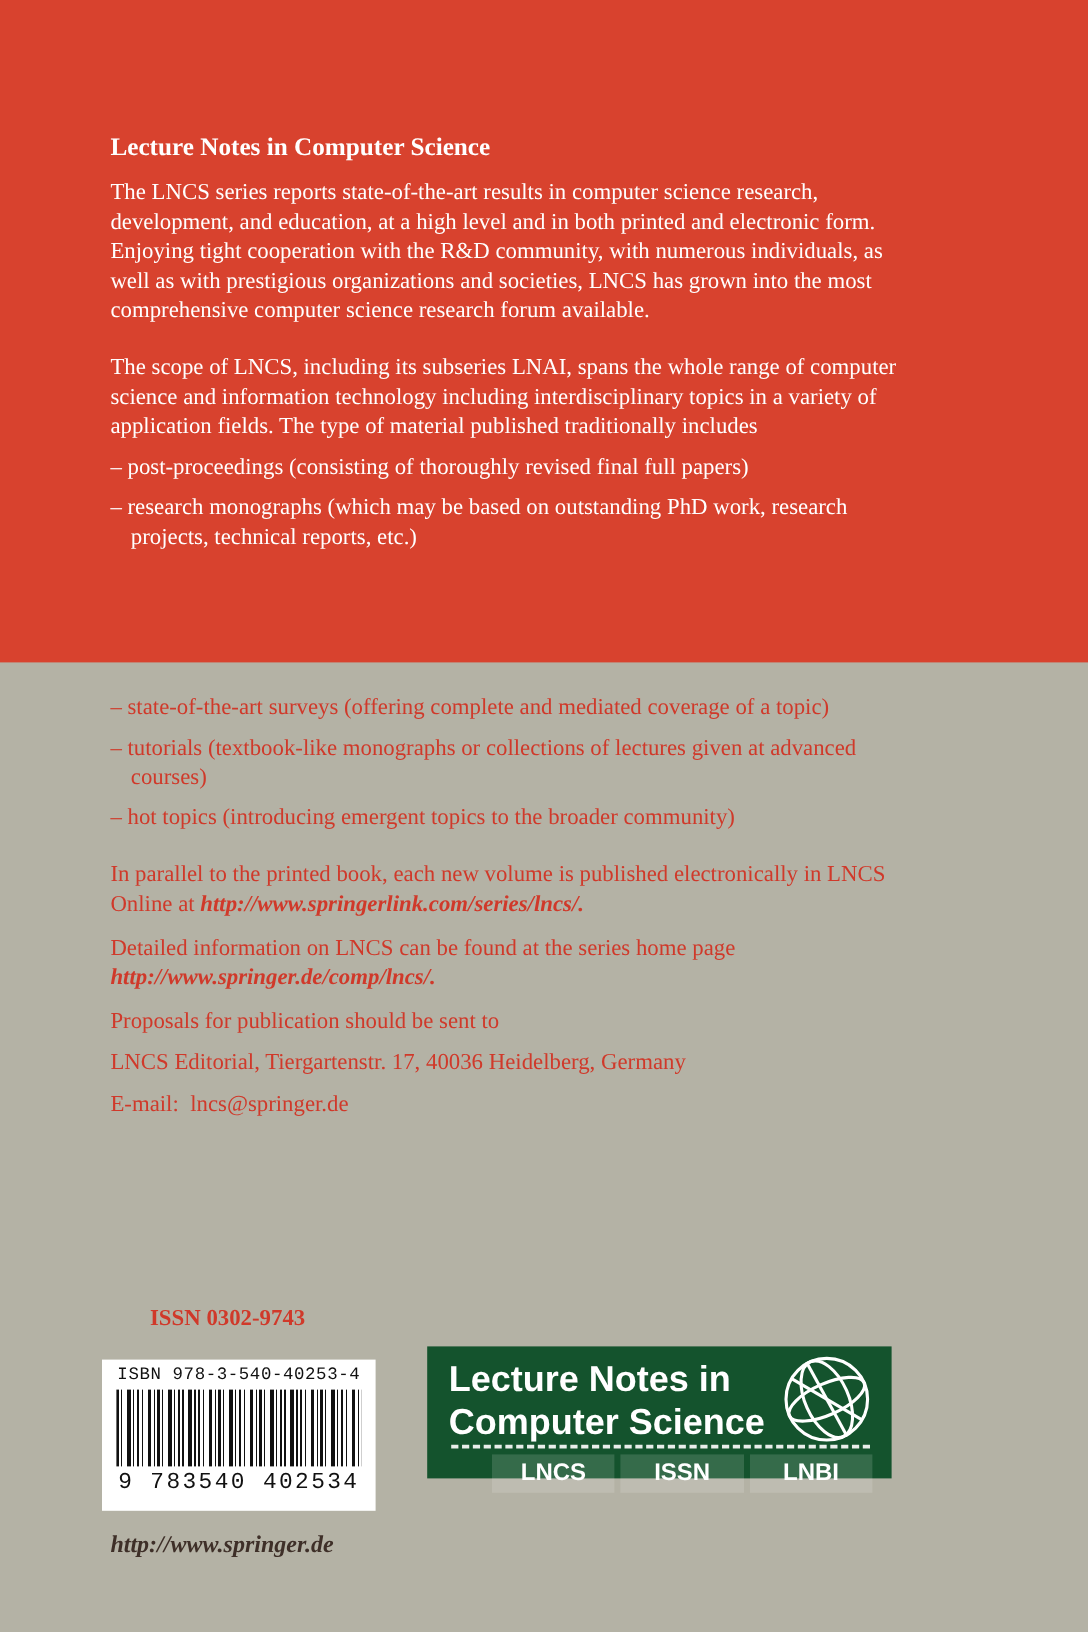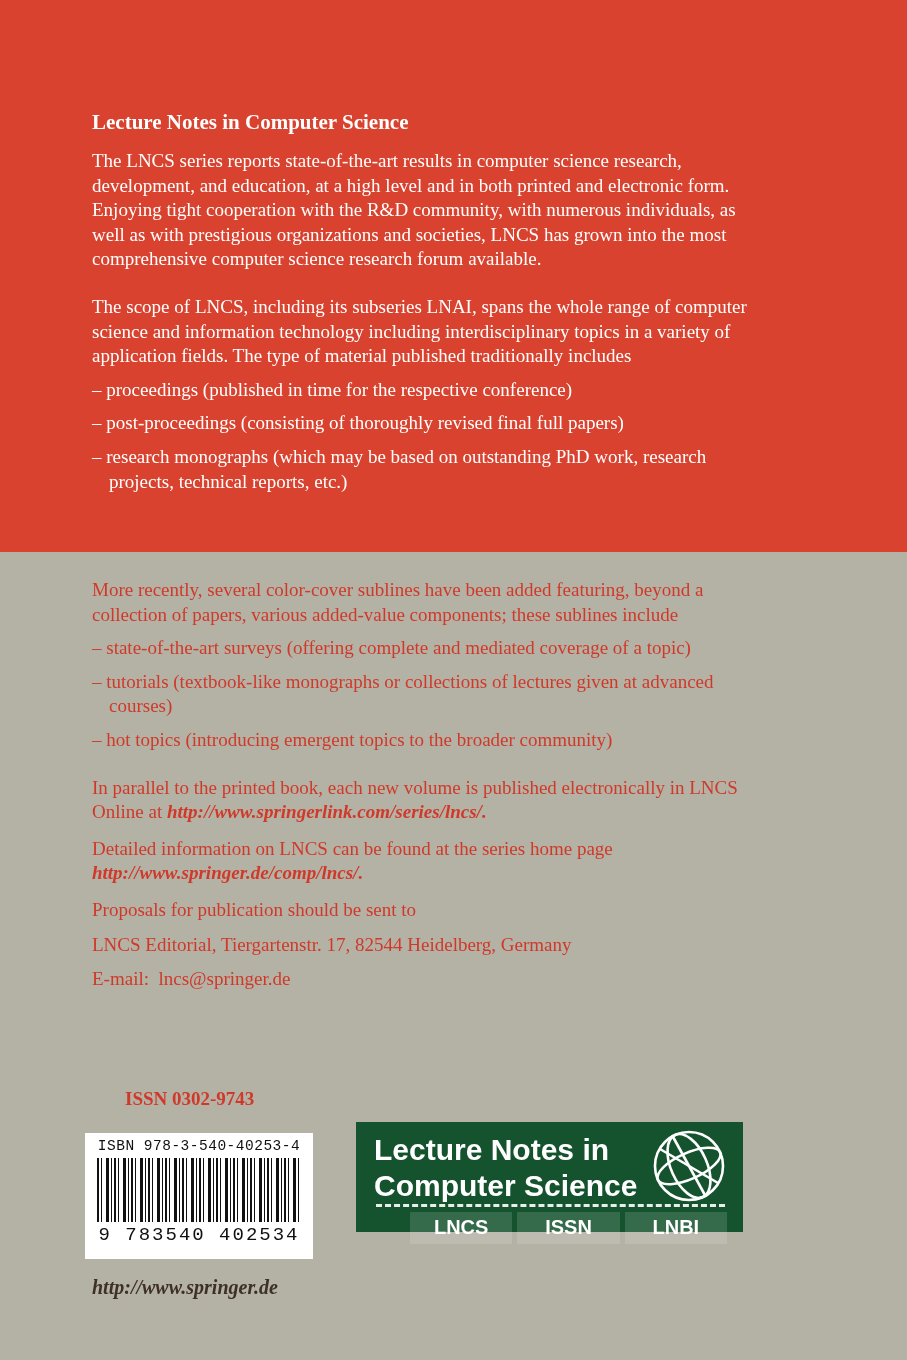--- a/index.html
+++ b/index.html
@@ -150,37 +150,35 @@
 </style>
 </head>
 <body>
 
 <div class="cover">
 
   <div class="top">
     <h1>Lecture Notes in Computer Science</h1>
     <p class="para">The LNCS series reports state-of-the-art results in computer science research, development, and education, at a high level and in both printed and electronic form. Enjoying tight cooperation with the R&amp;D community, with numerous individuals, as well as with prestigious organizations and societies, LNCS has grown into the most comprehensive computer science research forum available.</p>
     <p class="para tight">The scope of LNCS, including its subseries LNAI, spans the whole range of computer science and information technology including interdisciplinary topics in a variety of application fields. The type of material published traditionally includes</p>
-    <p class="bullet">– proceedings (published in time for the respective conference)</p>
     <p class="bullet">– post-proceedings (consisting of thoroughly revised final full papers)</p>
     <p class="bullet">– research monographs (which may be based on outstanding PhD work, research projects, technical reports, etc.)</p>
   </div>
 
   <div class="bottom">
-    <p class="para tight">More recently, several color-cover sublines have been added featuring, beyond a collection of papers, various added-value components; these sublines include</p>
     <p class="bullet">– state-of-the-art surveys (offering complete and mediated coverage of a topic)</p>
     <p class="bullet">– tutorials (textbook-like monographs or collections of lectures given at advanced courses)</p>
     <p class="bullet">– hot topics (introducing emergent topics to the broader community)</p>
 
     <p class="para" style="margin-top:23px; margin-bottom:12px;"><span>In parallel to the printed book, each new volume is published electronically in LNCS Online at </span><span class="url">http://www.springerlink.com/series/lncs/.</span></p>
 
     <p class="para" style="margin-bottom:12px;"><span>Detailed information on LNCS can be found at the series home page</span><br><span class="url">http://www.springer.de/comp/lncs/.</span></p>
 
     <p class="para" style="margin-bottom:10px;">Proposals for publication should be sent to</p>
-    <p class="para" style="margin-bottom:10px;">LNCS Editorial, Tiergartenstr. 17, 82544 Heidelberg, Germany</p>
+    <p class="para" style="margin-bottom:10px;">LNCS Editorial, Tiergartenstr. 17, 40036 Heidelberg, Germany</p>
     <p class="para email-line">E-mail:  lncs@springer.de</p>
 
     <p class="issn">ISSN 0302-9743</p>
 
     <div class="bottom-row">
       <div class="barcode">
         <div class="isbn">ISBN 978-3-540-40253-4</div>
         <div class="bars"></div>
         <div class="digits">9 783540 402534</div>
       </div>

